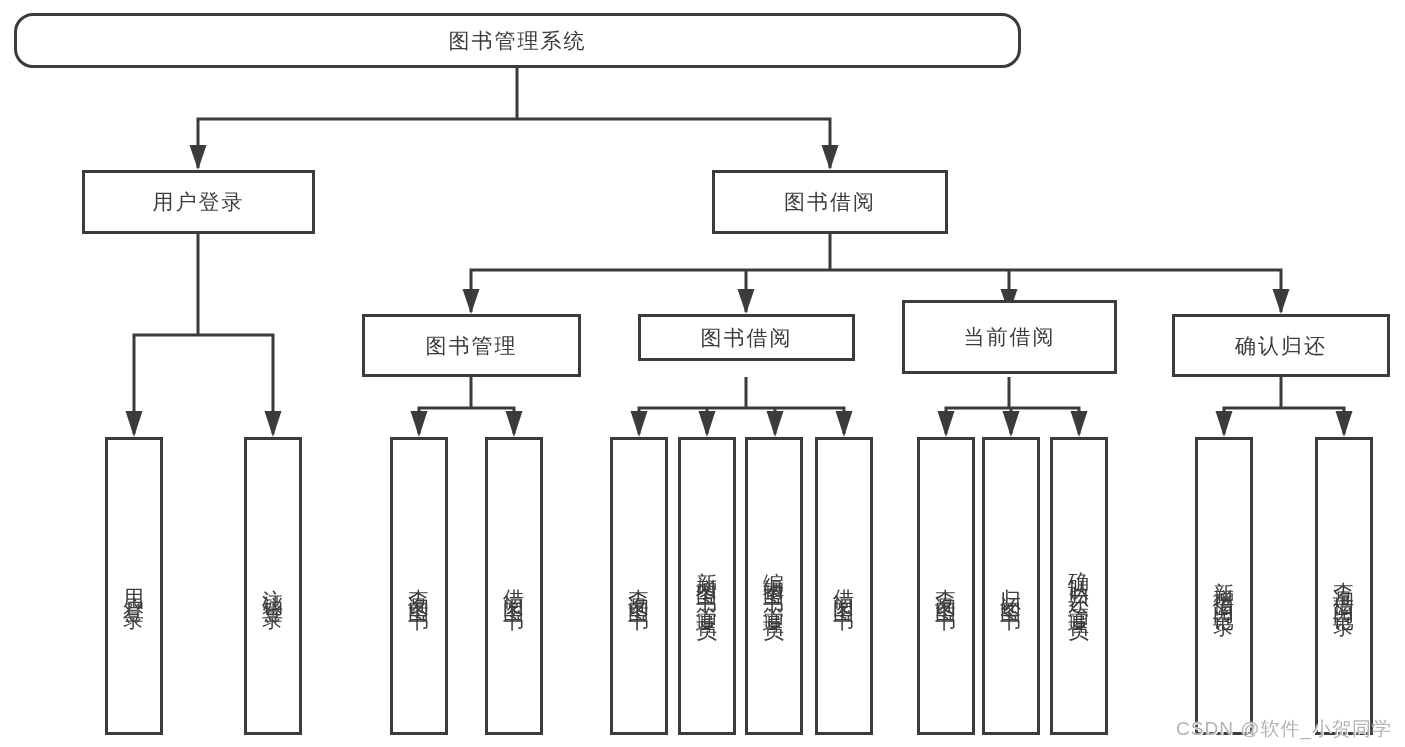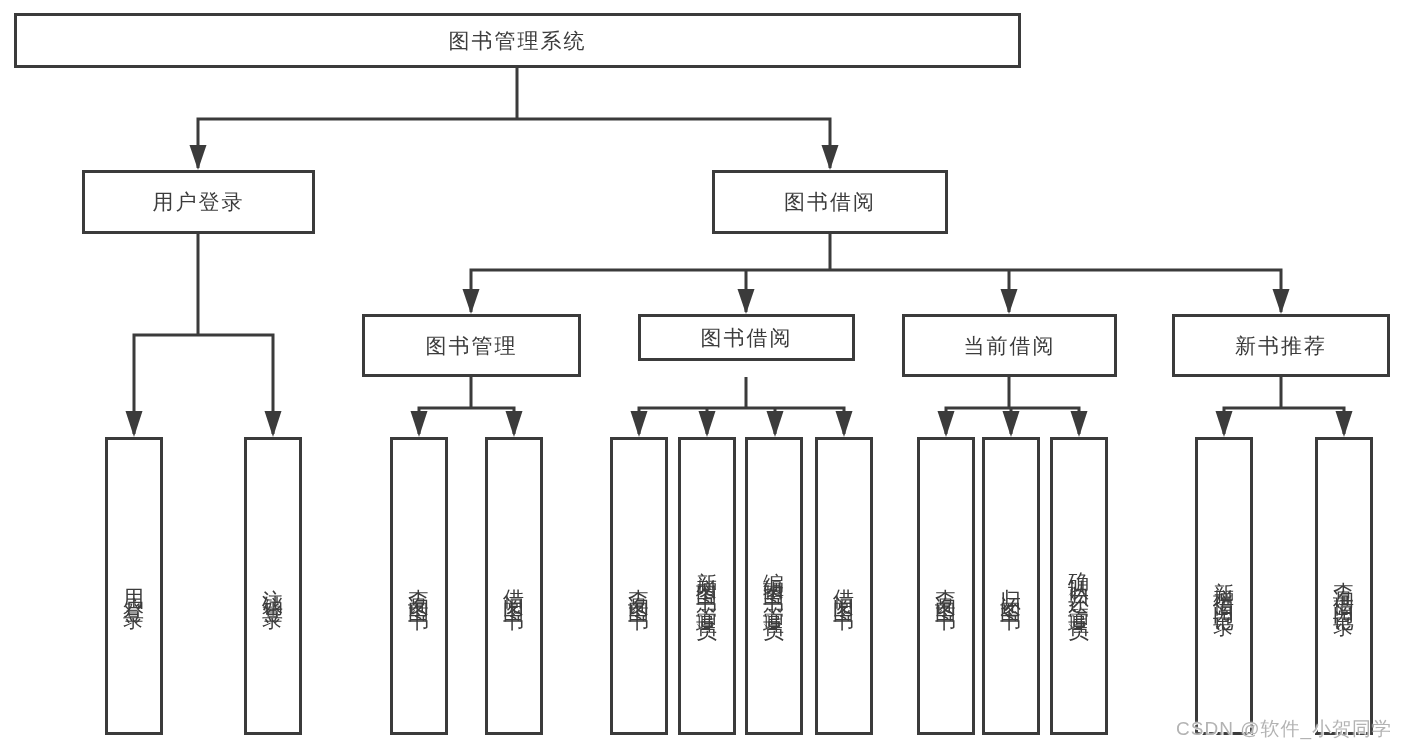--- a/index.html
+++ b/index.html
@@ -109,29 +109,29 @@
       <polygon points="766.5,411 783.5,411 775,437"></polygon>
       <polygon points="835.5,411 852.5,411 844,437"></polygon>
       <polygon points="937.5,411 954.5,411 946,437"></polygon>
       <polygon points="1002.5,411 1019.5,411 1011,437"></polygon>
       <polygon points="1070.5,411 1087.5,411 1079,437"></polygon>
       <polygon points="1215.5,411 1232.5,411 1224,437"></polygon>
       <polygon points="1335.5,411 1352.5,411 1344,437"></polygon>
     </g>
   </svg>
 
-  <div class="box h" style="left:14px; top:13px; width:1007px; height:55px;">图书管理系统</div>
+  <div class="box h" style="left:14px; top:13px; width:1007px; height:55px;border-radius:19px;">图书管理系统</div>
 
   <div class="box h" style="left:82px; top:170px; width:233px; height:64px;">用户登录</div>
   <div class="box h" style="left:712px; top:170px; width:236px; height:64px;">图书借阅</div>
 
   <div class="box h" style="left:362px; top:314px; width:219px; height:63px;">图书管理</div>
   <div class="box h" style="left:638px; top:314px; width:217px; height:47px;">图书借阅</div>
-  <div class="box h" style="left:902px; top:314px; width:215px; height:63px;">当前借阅</div>
-  <div class="box h" style="left:1172px; top:314px; width:218px; height:63px;">新书推荐</div>
+  <div class="box h" style="left:902px; top:300px; width:215px; height:74px;">当前借阅</div>
+  <div class="box h" style="left:1172px; top:314px; width:218px; height:63px;">确认归还</div>
 
   <div class="box v" style="left:105px;">用户登录</div>
   <div class="box v" style="left:244px;">注销登录</div>
 
   <div class="box v" style="left:390px;">查询图书</div>
   <div class="box v" style="left:485px;">借阅图书</div>
 
   <div class="box v" style="left:610px;">查询图书</div>
   <div class="box v" style="left:678px;">新增图书（管理员）</div>
   <div class="box v" style="left:745px;">编辑图书（管理员）</div>

